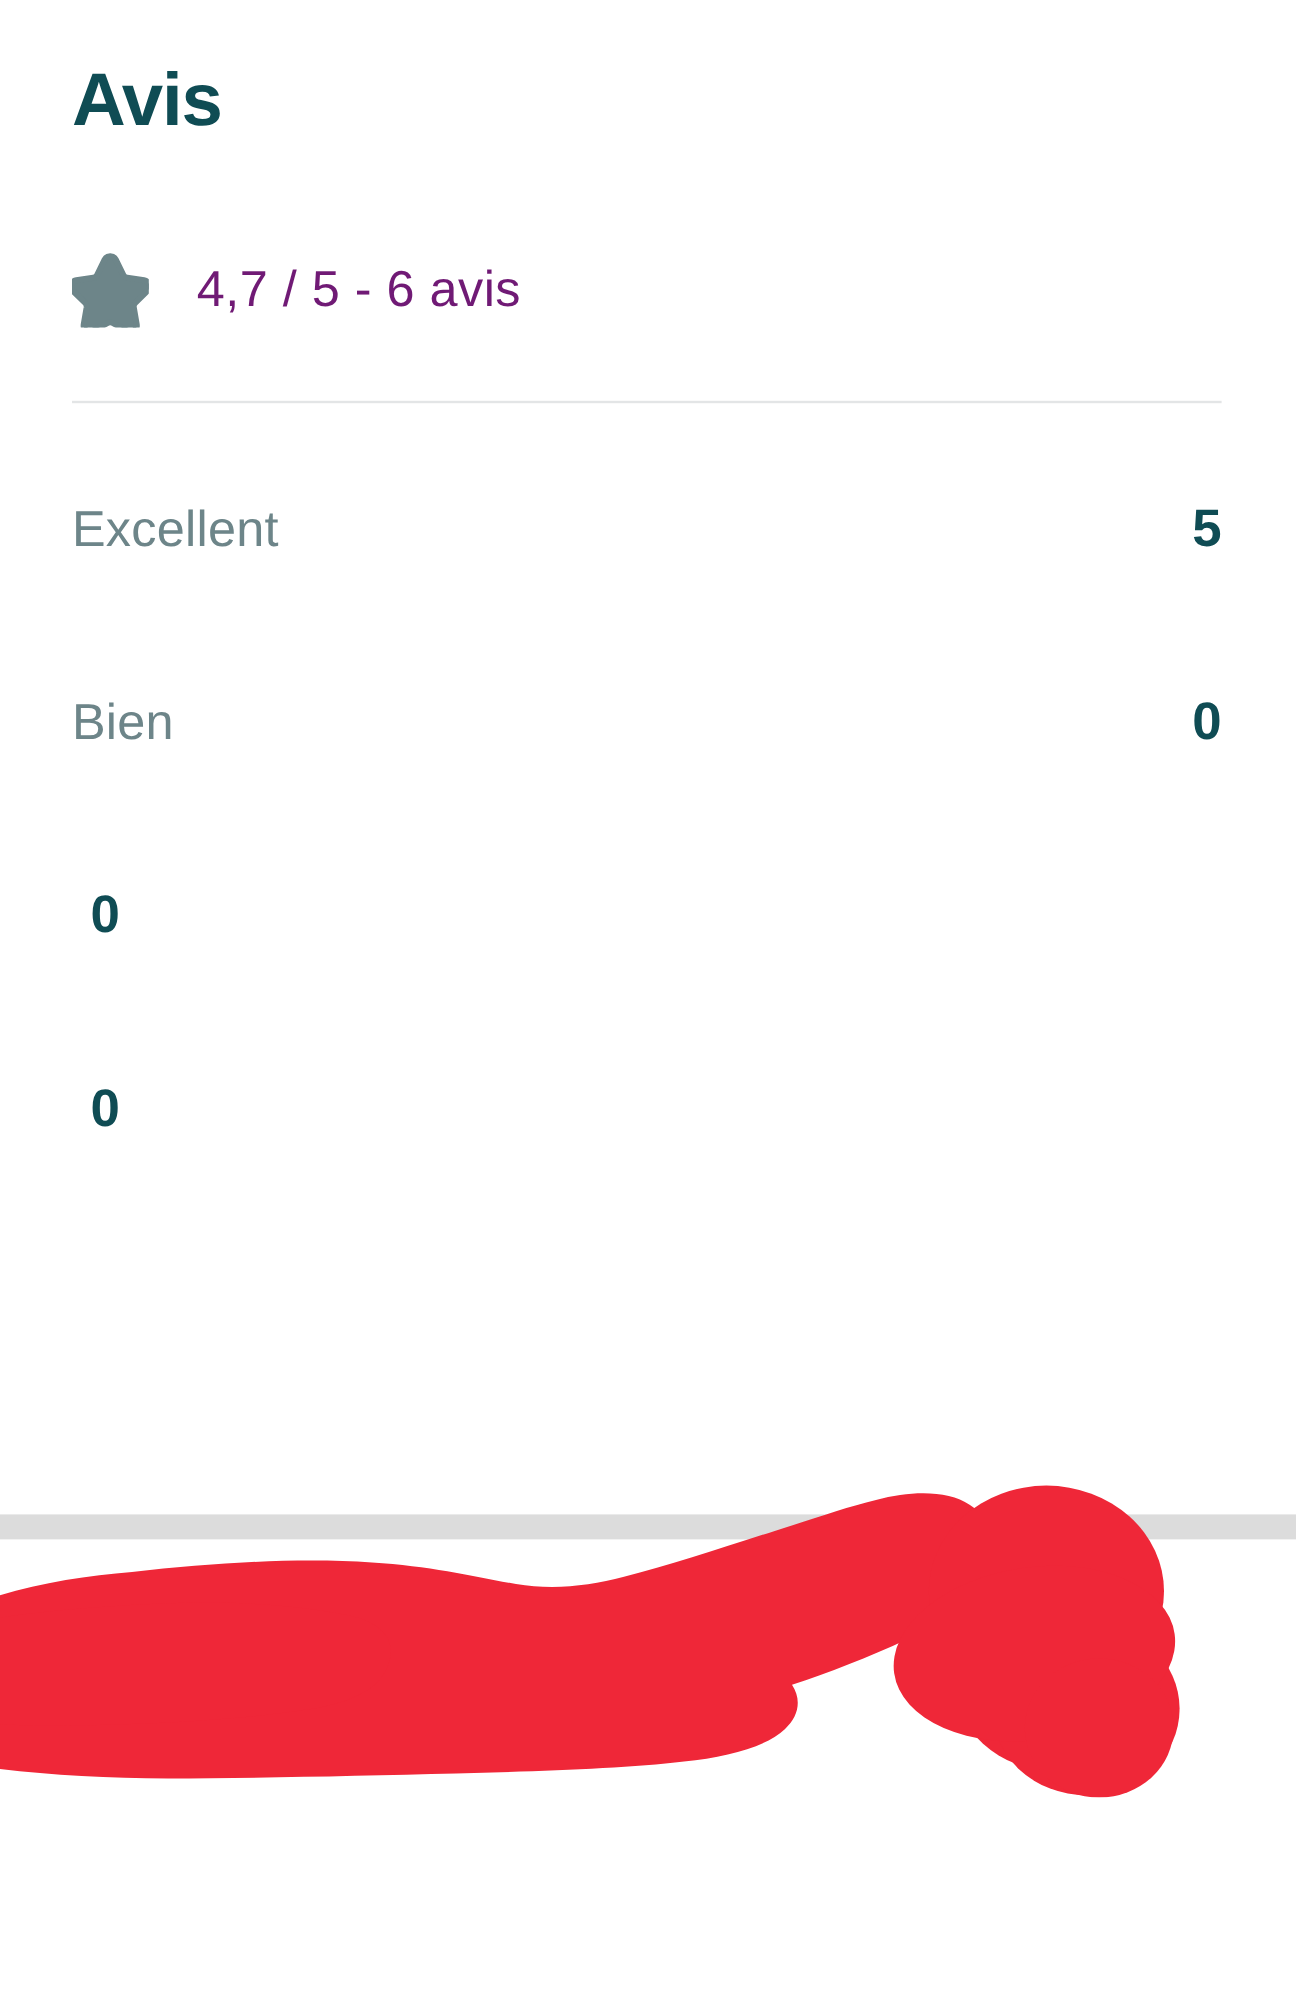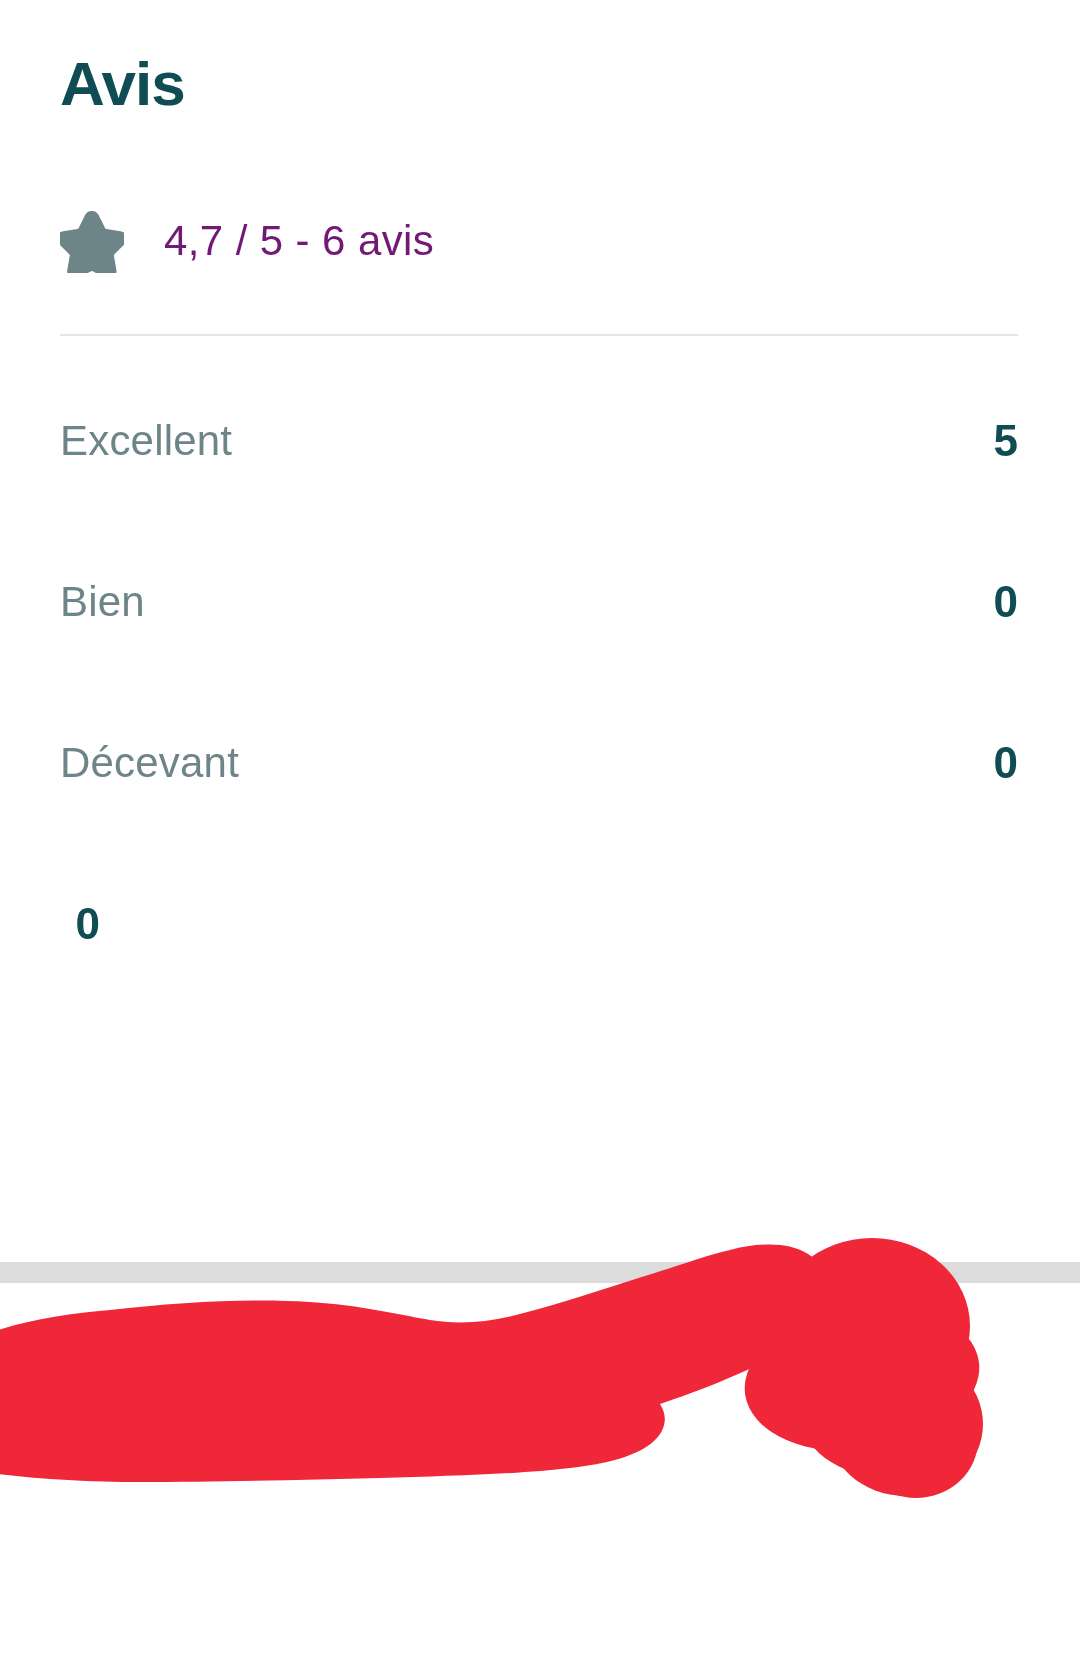--- a/index.html
+++ b/index.html
@@ -162,21 +162,20 @@
         <span class="breakdown-count">5</span>
       </div>
 
       <div class="breakdown-row">
         <span class="breakdown-label">Bien</span>
         <span class="breakdown-count">0</span>
       </div>
 
 
       <div class="breakdown-row">
-        <span class="breakdown-label">Décevant</span>
         <span class="breakdown-count">0</span>
       </div>
 
       <div class="breakdown-row">
         <span class="breakdown-count">0</span>
       </div>
 
     </div>
   </section>
 

